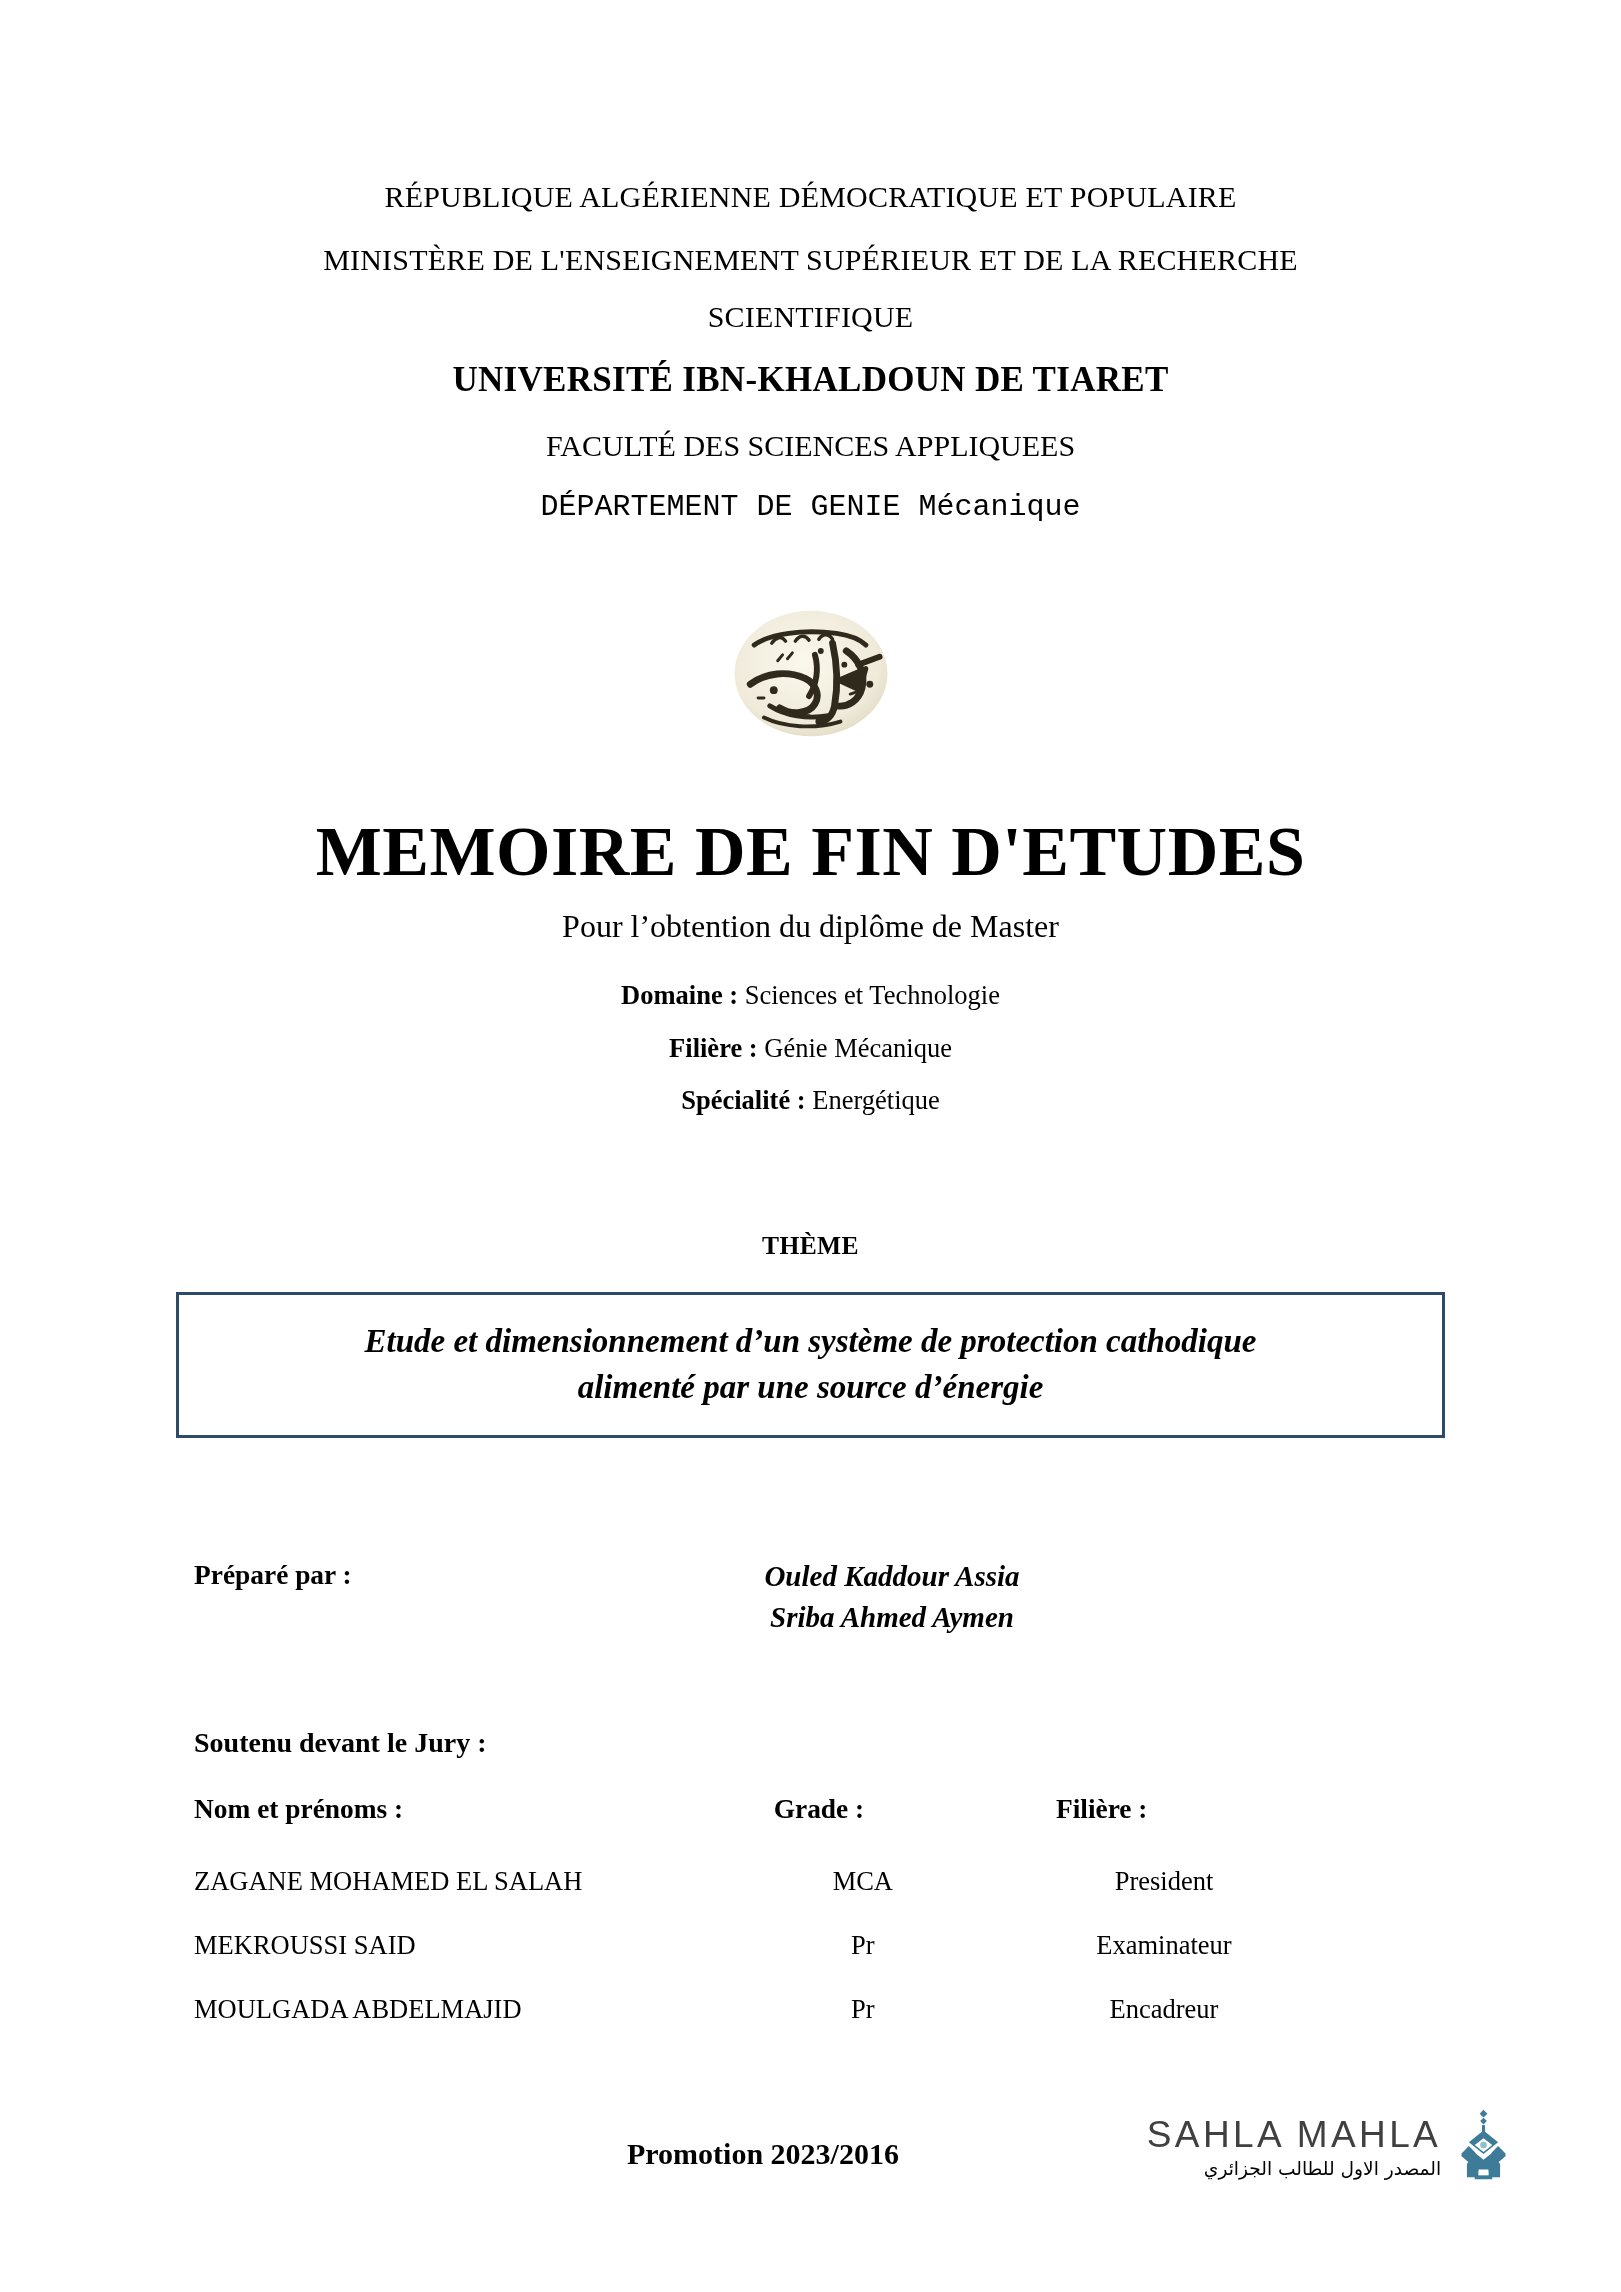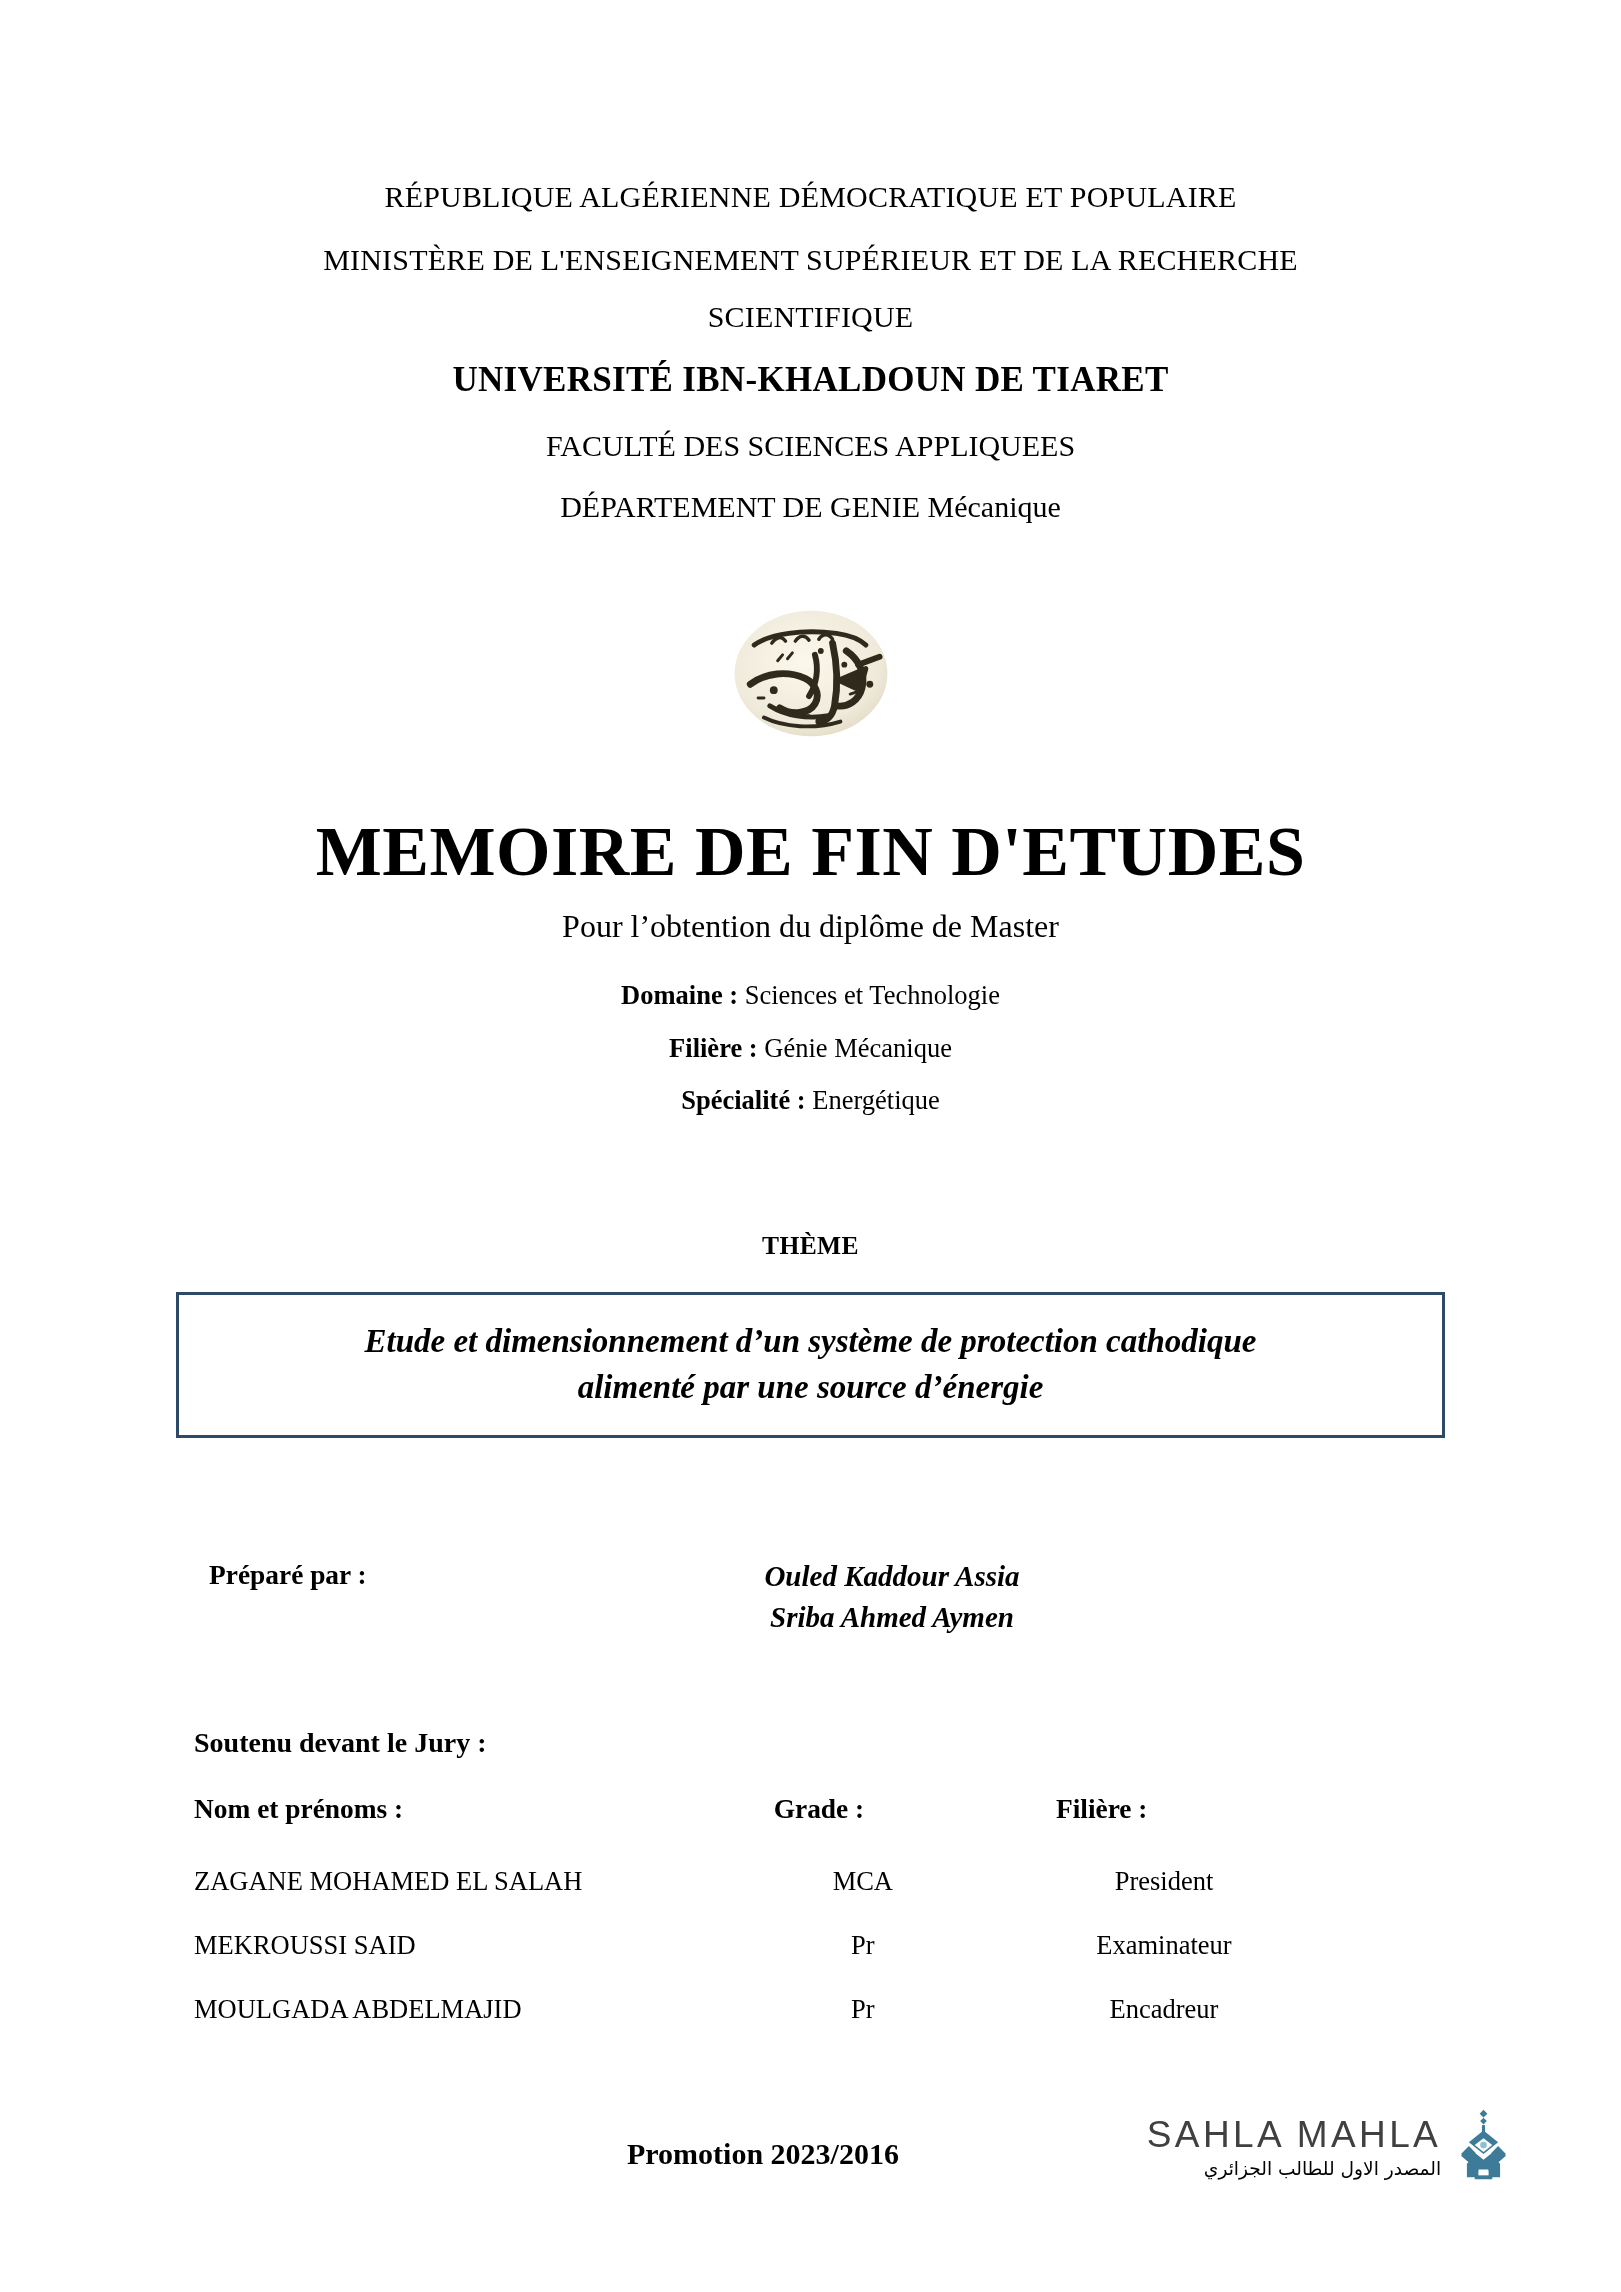--- a/index.html
+++ b/index.html
@@ -45,20 +45,21 @@
     margin: 5.9px auto 29px auto;
     letter-spacing: 0.3px;
   }
   .hdr-fac {
     font-size: 30px;
     margin: 0 auto 27.4px auto;
   }
   .hdr-dep {
     font-size: 30px;
     margin: 0 auto 0 auto;
+    font-family: Liberation Mono, monospace;
   }
 
   
   .emblem-wrap {
     position: absolute;
     left: 0; right: 0;
     top: 600px;
     display: flex;
     justify-content: center;
   }
@@ -137,21 +138,20 @@
     left: 0; right: 0;
     top: 1556px;
     height: 108px;
   }
   .prepared-label {
     position: absolute;
     left: 194px;
     top: 3.9px;
     font-size: 27.4px;
     font-weight: bold;
-    margin-left: 15px;
   }
   .author-list {
     position: absolute;
     left: 549px;
     top: 0;
     width: 686px;
     text-align: center;
   }
   .author-name {
     font-size: 29px;

